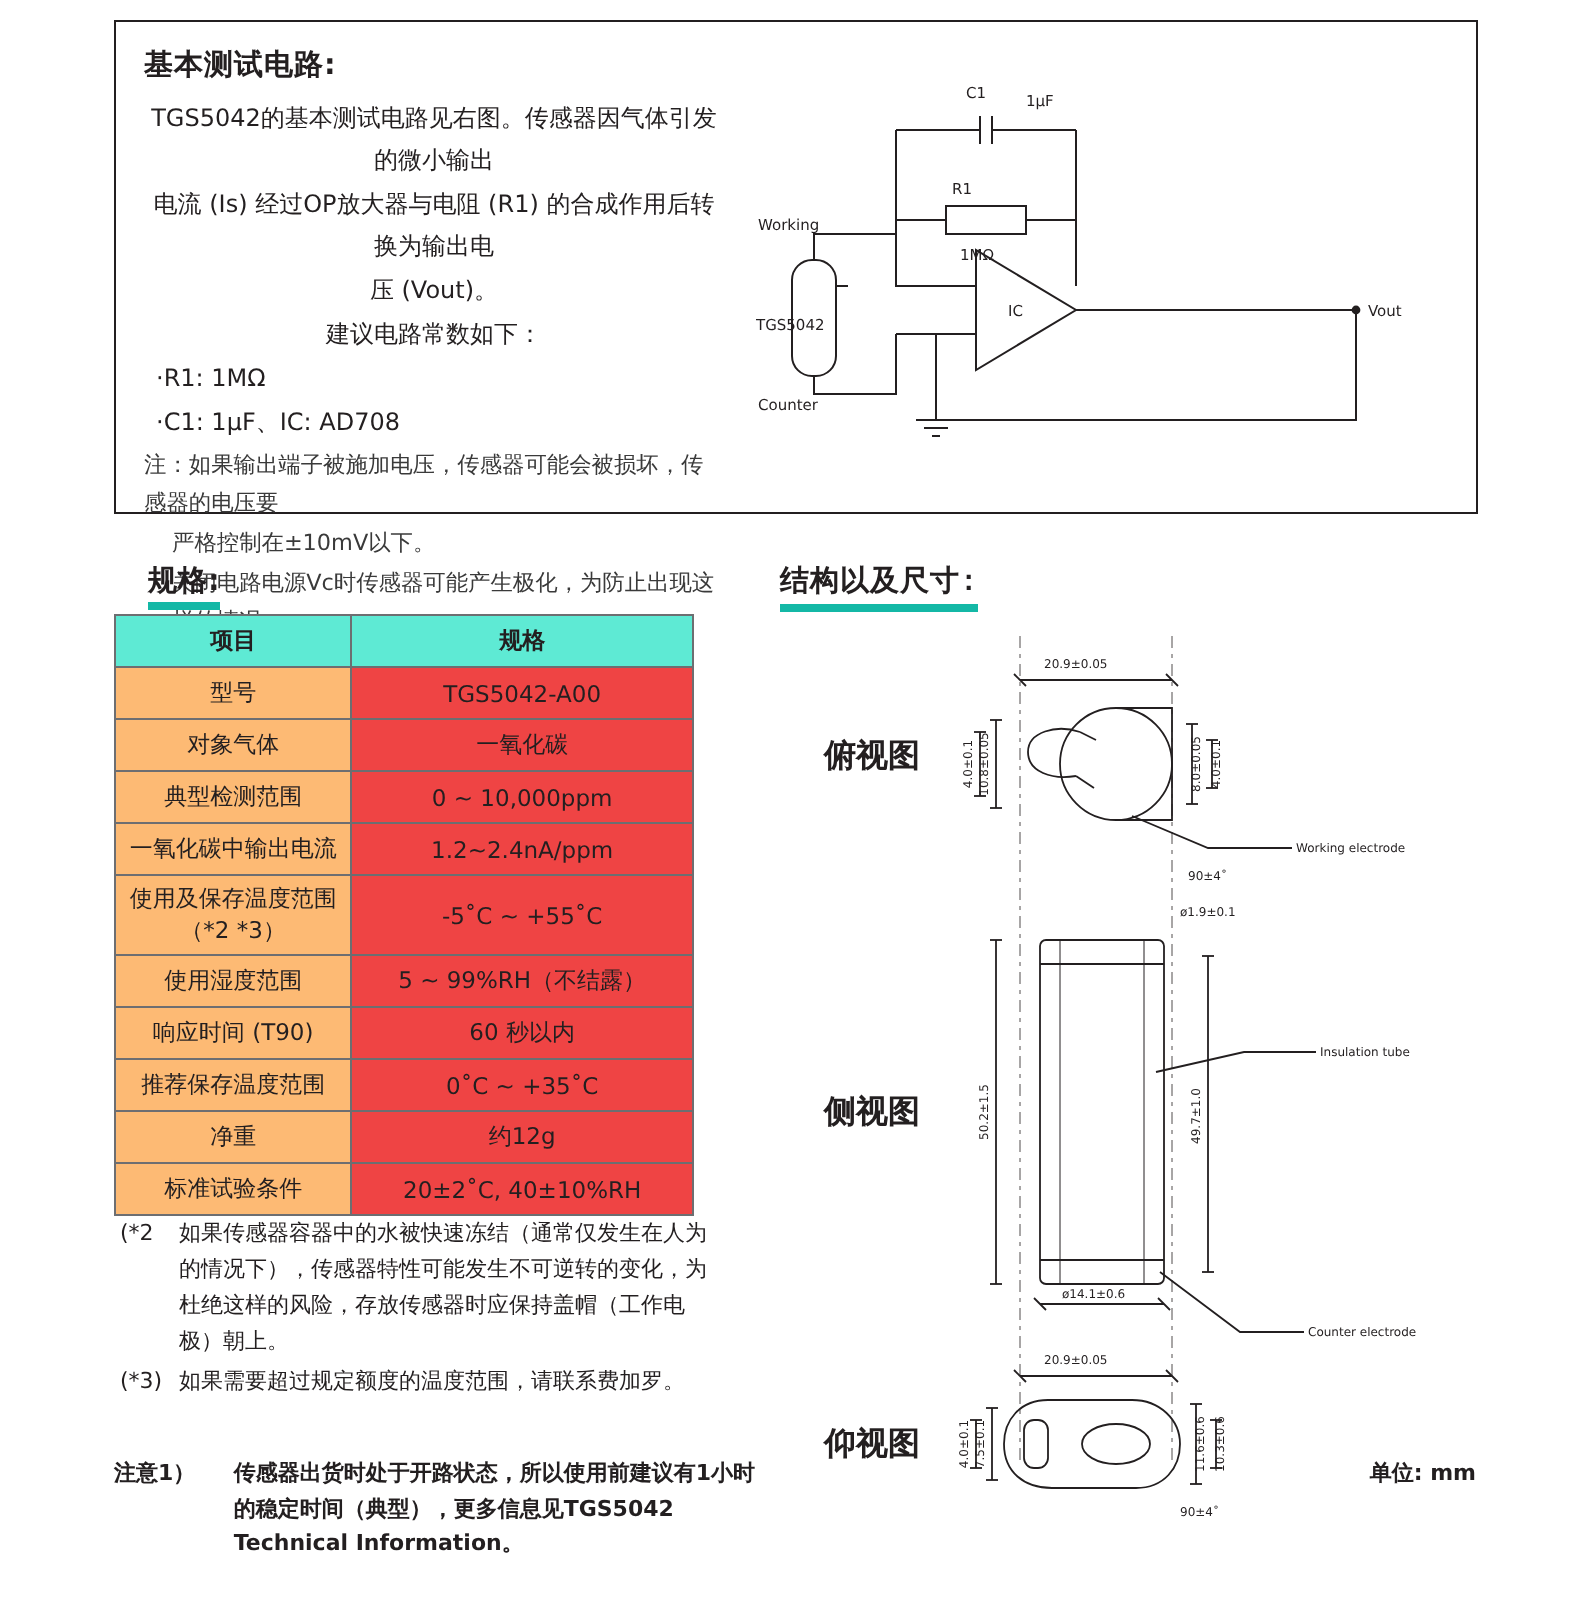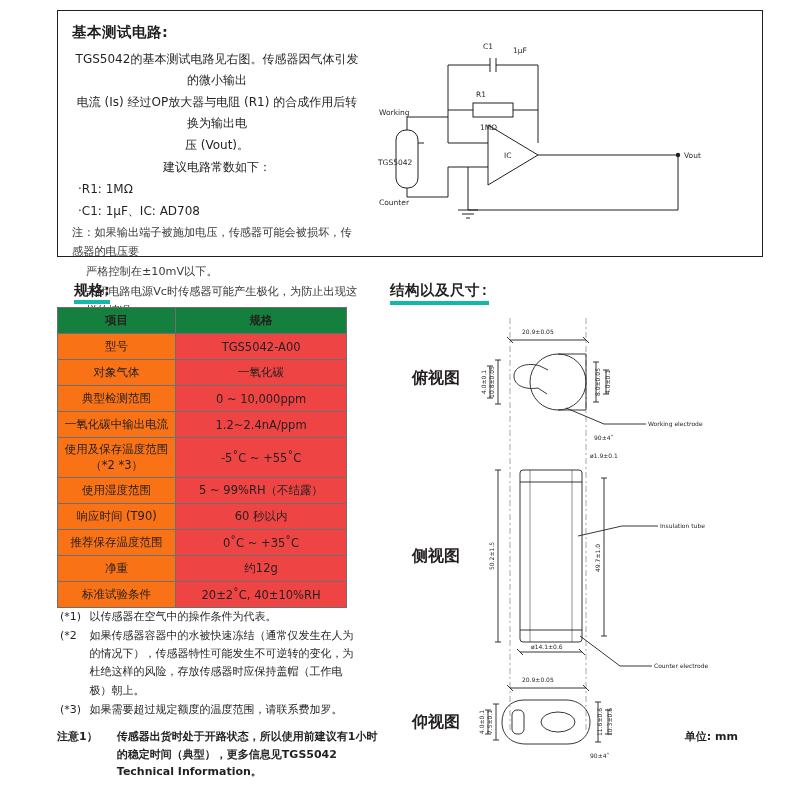--- a/index.html
+++ b/index.html
@@ -1,42 +1,42 @@
 <!DOCTYPE html>
 <html><head>
 <meta charset="utf-8">
 <style>
   html,body{margin:0;padding:0;background:#fff;}
   body{width:792px;height:803px;font-family:"DejaVu Sans","Liberation Sans",sans-serif;color:#231f20;position:relative;overflow:hidden;}
   .page{position:relative;width:792px;height:803px;}
 
   
-  .top-box{position:absolute;left:57px;top:10px;width:680px;height:245px;border:1px solid #231f20;background:#fff;padding-left:24px;}
+  .top-box{position:absolute;left:57px;top:10px;width:680px;height:245px;border:1px solid #231f20;background:#fff;}
   .top-title{position:absolute;left:14px;top:12px;font-size:14.5px;font-weight:bold;letter-spacing:.5px;}
   .top-body{position:absolute;left:14px;top:38px;width:290px;font-size:12px;line-height:1.75;}
   .top-body p{margin:0 0 1px 0;}
   .indent1{text-indent:0;text-align:center;}
   .bullet{padding-left:6px;}
   .note{font-size:11.2px;line-height:1.7;color:#3a3a3a;}
   .note-cont{padding-left:14px;}
 
   
   .circuit{position:absolute;left:320px;top:14px;width:350px;height:220px;}
 
   
   .sec-title{position:absolute;font-size:14.5px;font-weight:bold;letter-spacing:.5px;}
   .sec-title .ul{border-bottom:4px solid #14b8a6;padding-bottom:2px;}
 
   
   .spec-wrap{position:absolute;left:57px;top:307px;width:290px;}
   table.spec{border-collapse:collapse;width:290px;font-size:11.5px;}
   table.spec td{border:1px solid #6d6e71;padding:4px 3px;text-align:center;height:17px;}
-  table.spec td.k{width:118px;background:#f97316;}
+  table.spec td.k{width:118px;background:#fdba74;}
   table.spec td.v{width:170px;background:#ef4444;}
-  table.spec tr.head td{background:#15803d;font-weight:bold;}
+  table.spec tr.head td{background:#5eead4;font-weight:bold;}
   .two-line{line-height:1.35;}
 
   
   .foot{position:absolute;left:60px;top:608px;width:300px;font-size:11px;line-height:1.65;color:#231f20;}
   .foot .row{display:block;margin-bottom:1px;}
   .foot .tag{display:inline-block;width:26px;vertical-align:top;}
   .foot .txt{display:inline-block;width:268px;vertical-align:top;}
   .note1{position:absolute;left:57px;top:728px;width:330px;font-size:11px;line-height:1.6;font-weight:bold;}
   .note1 .tag{display:inline-block;width:56px;vertical-align:top;}
   .note1 .txt{display:inline-block;width:268px;vertical-align:top;}
@@ -173,24 +173,20 @@
       <tr>
         <td class="k">标准试验条件</td>
         <td class="v">20±2˚C, 40±10%RH</td>
       </tr>
     </tbody>
       </table>
   </div>
 
   <div class="foot">
     <span class="row">
-      <span class="tag">(*1)</span>
-      <span class="txt">以传感器在空气中的操作条件为代表。</span>
-    </span>
-    <span class="row">
       <span class="tag">(*2</span>
       <span class="txt">如果传感器容器中的水被快速冻结（通常仅发生在人为的情况下），传感器特性可能发生不可逆转的变化，为杜绝这样的风险，存放传感器时应保持盖帽（工作电极）朝上。</span>
     </span>
     <span class="row">
       <span class="tag">(*3)</span>
       <span class="txt">如果需要超过规定额度的温度范围，请联系费加罗。</span>
     </span>
   </div>
 
   <div class="note1">

